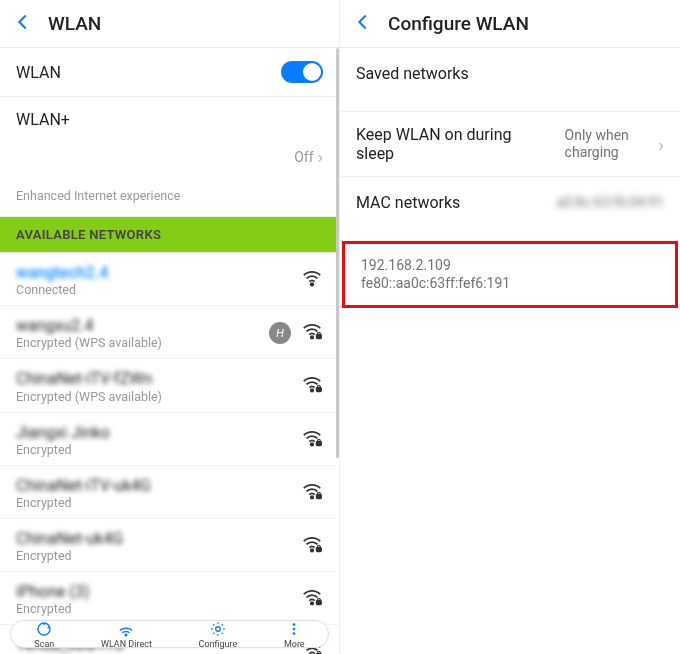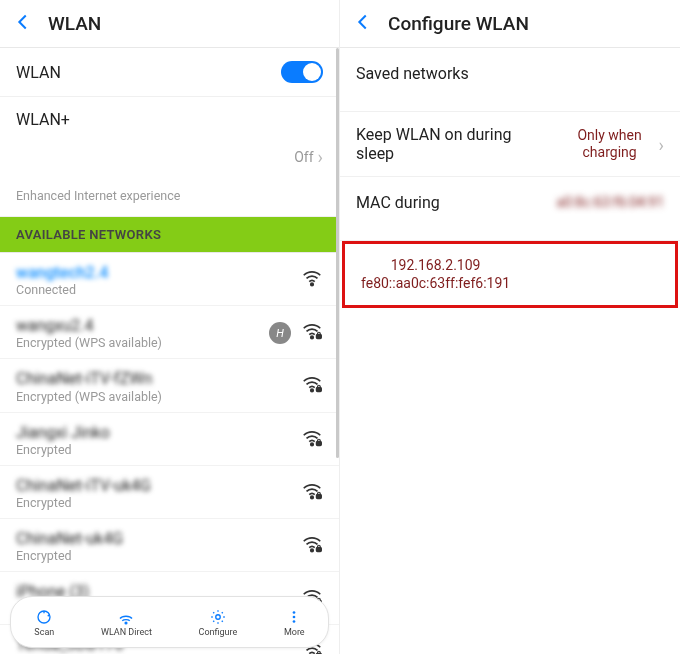--- a/index.html
+++ b/index.html
@@ -21,25 +21,25 @@
     .net-row .ninfo { flex: 1; }
     .net-row .nname { font-size: 16px; color: #222; line-height: 1.2; }
     .net-row .nname.blur { filter: blur(2.5px); }
     .net-row .nname.connected { color: #0a8cff; font-weight: 500; }
     .net-row .nstatus { font-size: 12.5px; color: #9a9a9a; margin-top: 0; }
     .wifi-icon svg { width: 22px; height: 22px; }
     .hlink-badge { width: 22px; height: 22px; border-radius: 50%; background: #888; color: #fff; font-size: 11px; font-style: italic; display: flex; align-items: center; justify-content: center; margin-right: 10px; }
     .chevron { color: #bbb; font-size: 18px; margin-left: 4px; }
     .scroll { flex: 1; overflow: hidden; position: relative; }
     .scrollbar-hint { position: absolute; right: 0; top: 0; width: 3px; height: 410px; background: #c9c9c9; border-radius: 2px; }
-    .bottom-bar { position: absolute; bottom: 6px; left: 10px; right: 10px; height: 52px; border: 1px solid #e2e2e2; border-radius: 22px; background: #fff; display: flex; justify-content: space-around; align-items: center; box-shadow: 0 1px 3px rgba(0,0,0,0.06); z-index: 5; }
+    .bottom-bar { position: absolute; bottom: 6px; left: 10px; right: 10px; height: 28px; border: 1px solid #e2e2e2; border-radius: 22px; background: #fff; display: flex; justify-content: space-around; align-items: center; box-shadow: 0 1px 3px rgba(0,0,0,0.06); z-index: 5; }
     .baritem { display: flex; flex-direction: column; align-items: center; color: #0a7cff; font-size: 9px; gap: 1px; }
     .baritem svg { width: 18px; height: 18px; }
     .baritem .bl { color: #444; }
-    .value-right { text-align: center; font-size: 14px; color: #7f1d1d; line-height: 1.25; }
+    .value-right { text-align: left; font-size: 14px; color: #737373; line-height: 1.25; }
     .value-right.blur { filter: blur(3px); }
     .highlight-box { border: 3px solid #d11; margin: 0 2px; }
     .nolabelpad { padding-top: 16px; padding-bottom: 28px; }
   </style>
 </head>
 <body>
 
 <div class="panel panel-left">
   <div class="header">
     <span class="back-arrow">
@@ -242,21 +242,21 @@
 
   <div class="row">
     <div class="row-col">
       <span class="label" style="max-width:190px">Keep WLAN on during sleep</span>
     </div>
     <span class="value-right" style="max-width:90px">Only when charging</span>
     <span class="chevron">›</span>
   </div>
 
   <div class="row nolabelpad">
-    <span class="label">MAC during</span>
+    <span class="label">MAC networks</span>
     <span class="value-right blur">a0:8c:63:f6:04:91</span>
   </div>
 
   <div class="highlight-box">
     <div class="row" style="border-bottom:none">
       <div class="value-right">
         <div>192.168.2.109</div>
         <div>fe80::aa0c:63ff:fef6:191</div>
       </div>
     </div>

